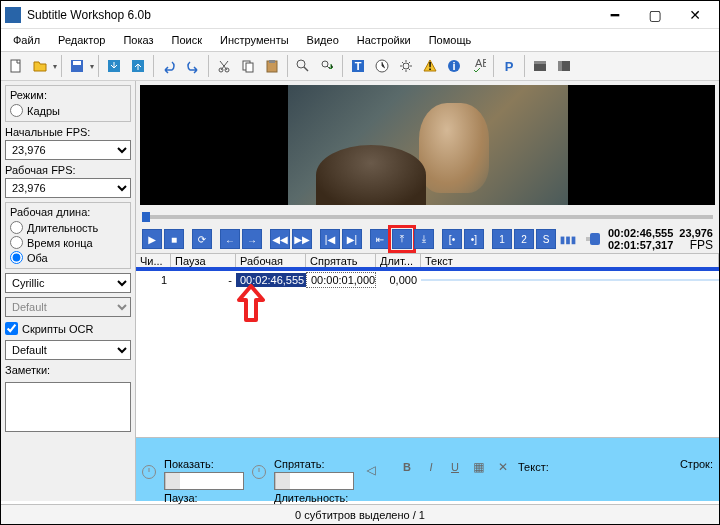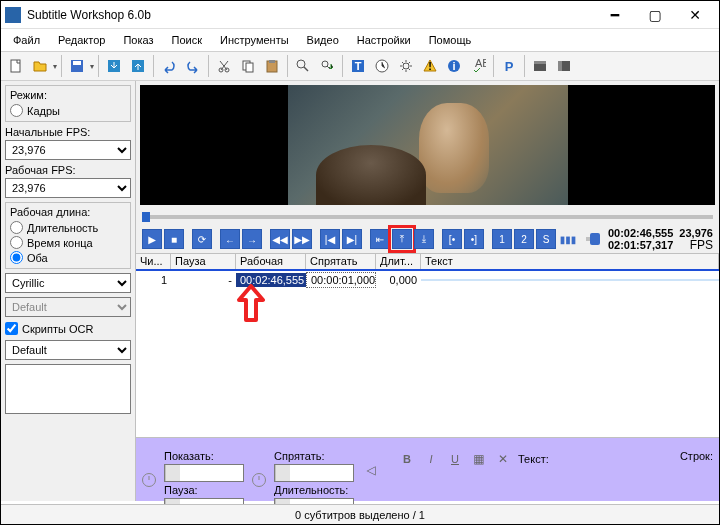--- a/index.html
+++ b/index.html
@@ -33,31 +33,31 @@
 .seek { flex: 1; height: 4px; background: #c0c0c0; position: relative; }
 .seek::before { content: ""; position: absolute; left: 0; top: -3px; width: 8px; height: 10px; background: #2864c8; }
 .player-row { height: 28px; display: flex; align-items: center; padding: 0 6px; gap: 2px; }
 .pbtn { width: 20px; height: 20px; background: #3a6cc8; border: 1px solid #2a5ab0; display: flex; align-items: center; justify-content: center; color: #fff; font-size: 10px; }
 .pbtn.hl { outline: 3px solid #ee2222; outline-offset: 1px; }
 .vol { flex: 1; height: 4px; background: #c0c0c0; margin: 0 6px; position: relative; }
 .vol::before { content: ""; position: absolute; right: 0; top: -4px; width: 10px; height: 12px; background: #3a6cc8; border-radius: 2px; }
 .tc-block { text-align: right; line-height: 12px; }
 .tc { font-weight: bold; font-size: 11px; }
 .fps { font-size: 12px; }
-.grid-head { display: flex; background: #f4f4f4; border-top: 1px solid #c0c0c0; border-bottom: 2px solid #1d4ed8; height: 18px; }
+.grid-head { display: flex; background: #f4f4f4; border-top: 1px solid #c0c0c0; border-bottom: 4px solid #1d4ed8; height: 18px; }
 .gh { border-right: 1px solid #c0c0c0; padding: 1px 4px; font-size: 11px; overflow: hidden; }
 .grid-body { flex: 1; background: #fff; overflow: hidden; }
 .grid-row { display: flex; height: 18px; align-items: center; }
 .gc { padding: 1px 4px; font-size: 11px; text-align: right; }
 .gc.sel-cell { background: #1a3a8a; color: #fff; }
 .gc.box-cell { border: 1px dotted #666; text-align: center; }
 .gc.sel-row { background: #cde3f8; }
 .arrow-ann { position: absolute; left: 230px; top: 283px; width: 40px; height: 40px; pointer-events: none; }
 .arrow-ann svg { width: 40px; height: 40px; }
-.bottom-panel { border-top: 1px solid #c0c0c0; padding: 12px 6px; display: flex; gap: 8px; align-items: flex-start; background: #c4b5fd; height: 64px; }
+.bottom-panel { border-top: 1px solid #c0c0c0; padding: 20px 6px; display: flex; gap: 8px; align-items: flex-start; background: #7dd3fc; height: 64px; }
 .field-col { display: flex; flex-direction: column; gap: 2px; }
 .field-lbl { font-size: 11px; }
 .spin { width: 80px; height: 18px; border: 1px solid #7a7a7a; background: #fff; display: flex; }
 .spin::after { content: ""; width: 14px; background: #e4e4e4; border-left: 1px solid #c0c0c0; }
 .text-tools { display: flex; align-items: center; gap: 6px; margin-left: 10px; }
 .ttbtn { width: 18px; height: 18px; display: flex; align-items: center; justify-content: center; font-size: 12px; color: #666; }
 .statusbar { position: absolute; bottom: 0; left: 0; right: 0; height: 20px; border-top: 1px solid #c0c0c0; background: #f4f4f4; display: flex; align-items: center; justify-content: center; font-size: 11px; }
 .clock-icon { width: 14px; height: 14px; border: 1px solid #888; border-radius: 50%; position: relative; }
 .clock-icon::before { content: ""; position: absolute; left: 50%; top: 50%; width: 1px; height: 4px; background: #888; transform-origin: bottom; transform: translate(-50%,-100%); }
 </style>
@@ -250,20 +250,21 @@
           <span>Оба</span>
         </label>
     </div>
     <select class="sel"><option>Cyrillic</option></select>
     <select class="sel dis"><option>Default</option></select>
     <label class="radio-row">
         <input type="checkbox" checked="" style=""> 
         <span>Скрипты OCR</span>
       </label>
     <select class="sel"><option>Default</option></select>
+    <div class="group-title">Заметки:</div>
     <div class="notes"></div>
   </div>
 
   <div class="content">
     <div class="video-area">
       <div class="video-frame"></div>
     </div>
     <div class="seek-row">
         <div class="seek"></div>
       </div>

